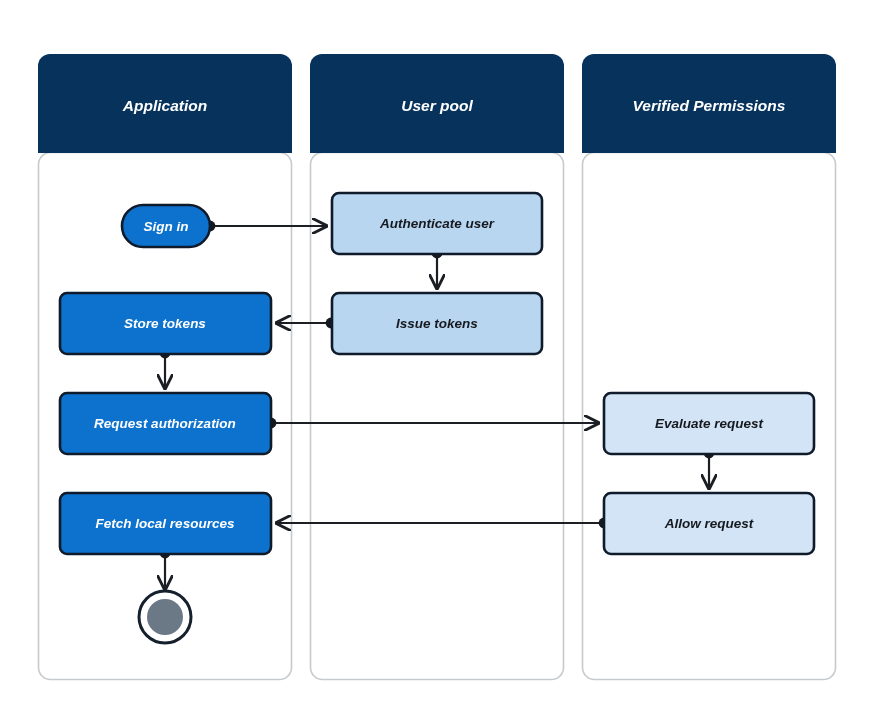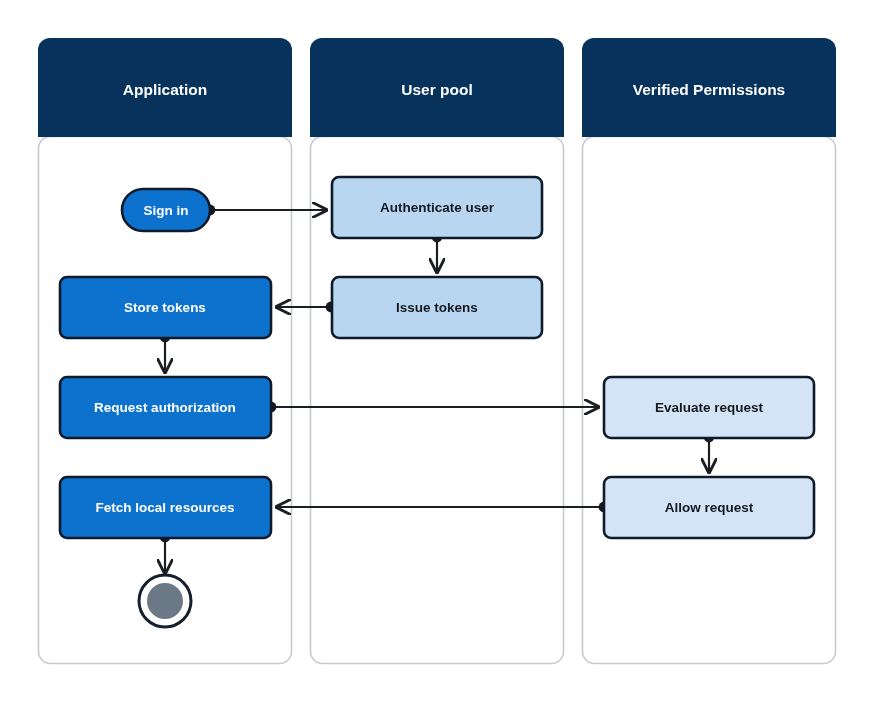--- a/index.html
+++ b/index.html
@@ -10,23 +10,24 @@
   }
   body {
     width: 874px;
     height: 705px;
     font-family: "Liberation Sans", sans-serif;
     position: relative;
     overflow: hidden;
   }
   #diagram-root {
     position: absolute;
-    left: 0; top: 0;
+    left: 0; top: 16px;
     width: 874px;
     height: 614px;
+    font-style: italic;
   }
   svg.canvas {
     position: absolute;
     left: 0; top: 0;
     width: 874px;
     height: 705px;
     display: block;
   }
   .lane-title {
     font-family: "Liberation Sans", sans-serif;

